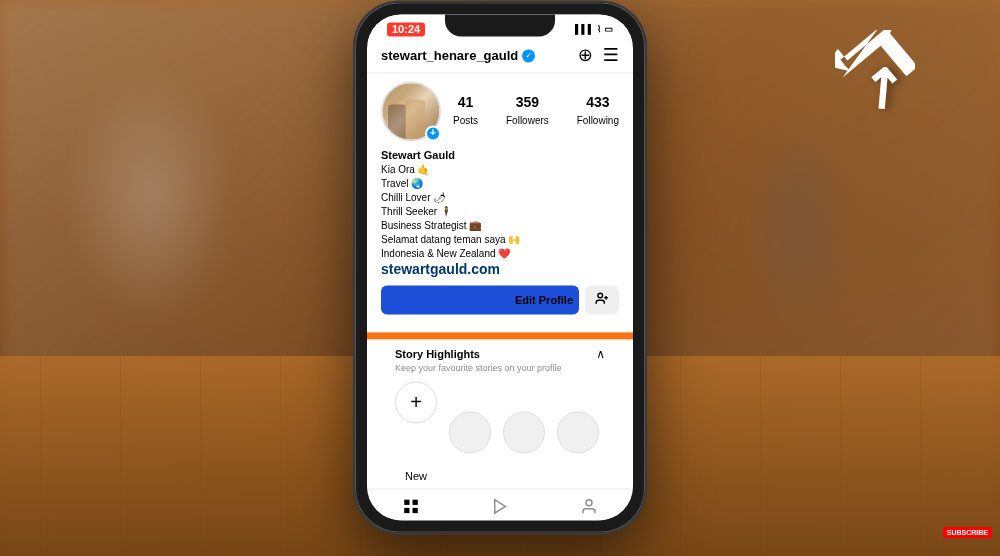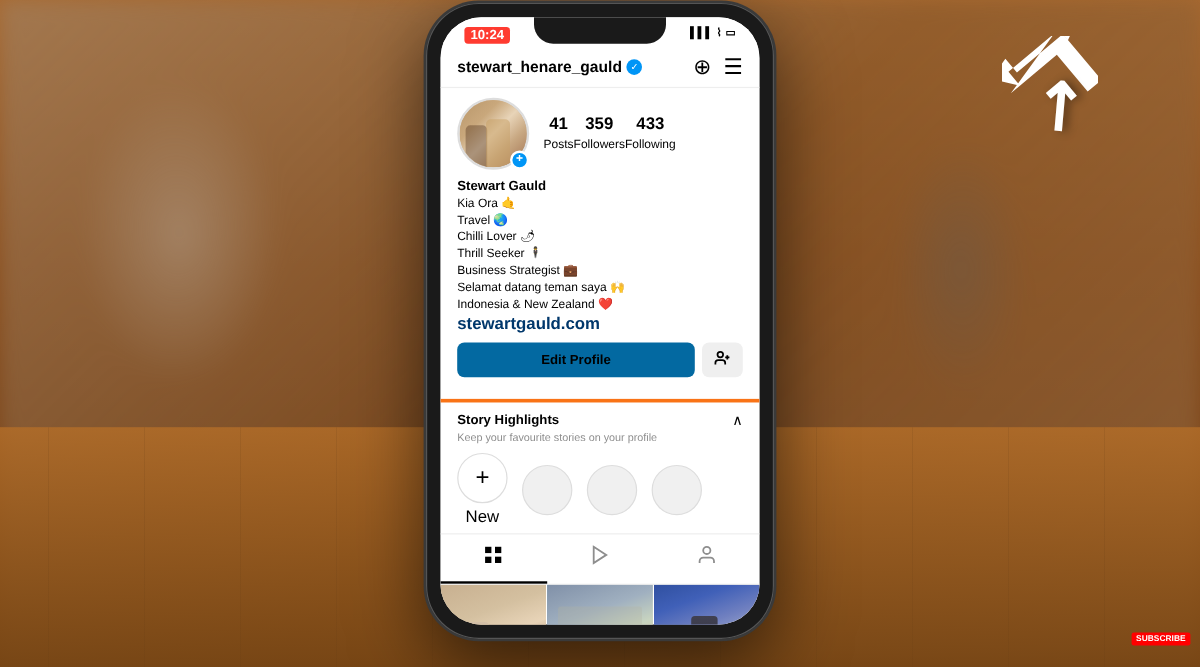--- a/index.html
+++ b/index.html
@@ -96,21 +96,21 @@
       background: #ffffff;
       border-radius: 34px;
       overflow: hidden;
       position: relative;
     }
 
     
     .status-bar {
       display: flex;
       justify-content: space-between;
-      align-items: flex-start;
+      align-items: center;
       padding: 8px 20px 4px;
       font-size: 10px;
       font-weight: 600;
       color: #000;
       background: #fff;
     }
 
     .status-time {
       font-size: 11px;
       font-weight: 700;
@@ -245,21 +245,21 @@
       color: white;
       font-size: 10px;
       font-weight: bold;
       line-height: 1;
     }
 
     .stats-row {
       display: flex;
       gap: 0;
       flex: 1;
-      justify-content: flex-start;
+      justify-content: space-between;
     }
 
     .stat-item {
       text-align: center;
     }
 
     .stat-number {
       font-size: 14px;
       font-weight: 700;
       color: #000;
@@ -303,45 +303,45 @@
 
     
     .action-buttons {
       display: flex;
       gap: 6px;
       margin-bottom: 10px;
     }
 
     .btn-edit-profile {
       flex: 1;
-      background: #0369a1;
+      background: #1d4ed8;
       border: none;
       border-radius: 6px;
       padding: 6px;
       font-size: 11px;
       font-weight: 600;
       cursor: pointer;
-      text-align: center;
+      text-align: right;
       color: #000;
     }
 
     .btn-add-person {
       background: #efefef;
       border: none;
       border-radius: 6px;
       padding: 6px 10px;
       font-size: 14px;
       cursor: pointer;
       color: #000;
     }
 
     
     .highlights-section {
-      border-top: 3px solid #f97316;
-      padding: 8px 14px 6px;
+      border-top: 7px solid #f97316;
+      padding: 8px 28px 6px;
     }
 
     .highlights-header {
       display: flex;
       justify-content: space-between;
       align-items: center;
       margin-bottom: 2px;
     }
 
     .highlights-title {
@@ -385,22 +385,23 @@
       border: 1.5px solid #ddd;
     }
 
     .highlight-new-plus {
       font-size: 20px;
       color: #000;
       line-height: 1;
     }
 
     .highlight-label {
-      font-size: 14px;
-      color: #000;
+      font-size: 11px;
+      color: #000;
+      margin-top: 44px;
     }
 
     
     .tab-bar {
       display: flex;
       border-top: 1px solid #eee;
       border-bottom: 1px solid #eee;
     }
 
     .tab-item {

